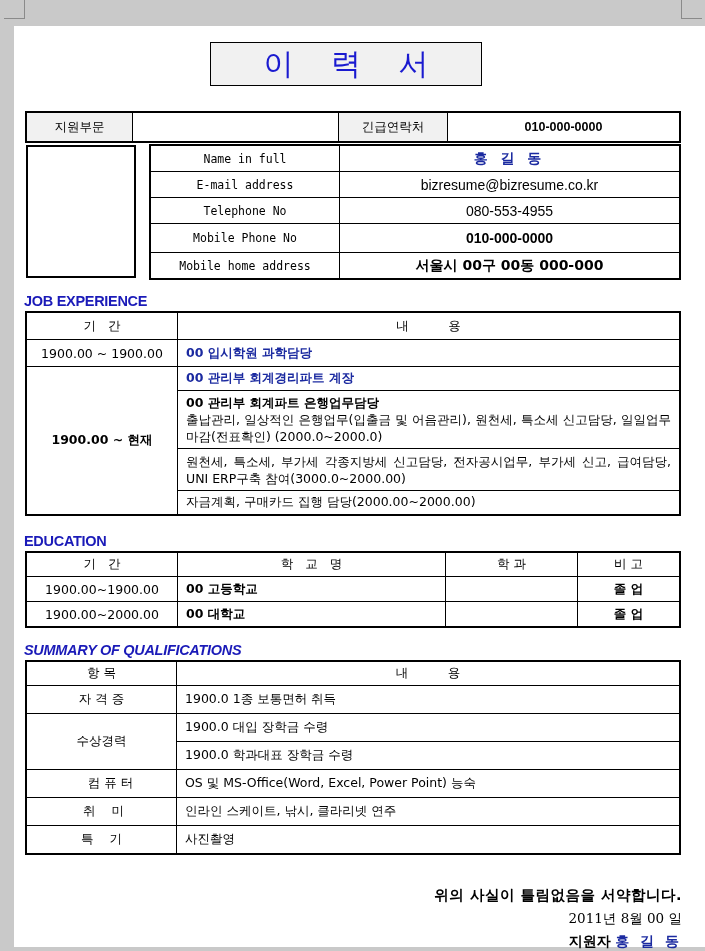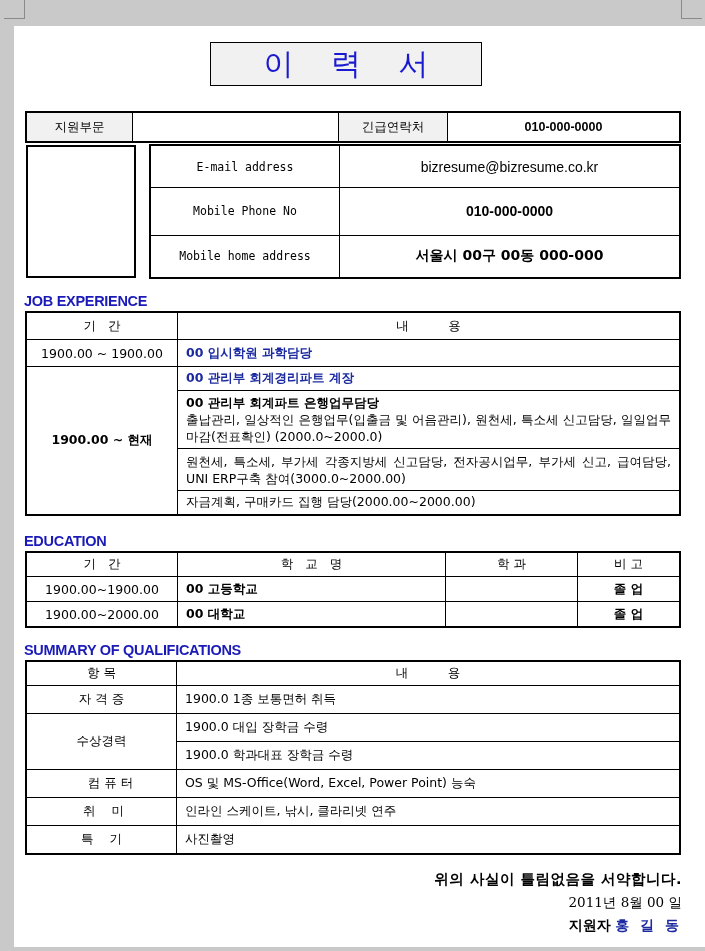--- a/index.html
+++ b/index.html
@@ -26,21 +26,21 @@
   .g { background: #f1f1f1; }
   .blue { color: #1b2aa0; }
   .bold { font-weight: bold; }
   .mono { font-family: "DejaVu Sans Mono", monospace; font-size: 11.5px; }
   .section {
     position: absolute; left: 10px; color: #1a1ab8; font-weight: bold; font-size: 14.5px;
     font-family: "Liberation Sans", sans-serif; letter-spacing: -0.3px;
   }
   .wrap { white-space: normal; line-height: 17px; padding-top: 2px; padding-bottom: 2px; }
   .just { text-align: justify; text-align-last: left; }
-  .sig { position: absolute; right: 28px; text-align: left; font-size: 14px; }
+  .sig { position: absolute; right: 28px; text-align: left; font-size: 14px; margin-top: 16px; }
 </style>
 </head>
 <body>
 
 <div class="crop" style="left:24px;top:0;width:1px;height:19px;"></div>
 <div class="crop" style="left:4px;top:18px;width:21px;height:1px;"></div>
 <div class="crop" style="left:681px;top:0;width:1px;height:19px;"></div>
 <div class="crop" style="left:681px;top:18px;width:21px;height:1px;"></div>
 
 <div class="page">
@@ -65,23 +65,31 @@
     </table>
 
   <div class="abs" style="left:12px;top:119px;width:110px;height:133px;border:2px solid #000;box-sizing:border-box;"></div>
 
   <table class="outer" style="left:136px;top:119px;width:530px;height:133px;">
     <colgroup>
         <col style="width:189px">
         <col>
       </colgroup>
     <tbody>
+        <tr style="height:26px;">
+      <td class="c mono">Name in full</td>
+      <td class="c blue bold" style="font-size:14px;letter-spacing:4px;">홍 길 동</td>
+    </tr>
     <tr style="height:26px;">
       <td class="c mono">E-mail address</td>
       <td class="c" style="font-family:'Liberation Sans',sans-serif;font-size:14px;">bizresume@bizresume.co.kr</td>
+    </tr>
+    <tr style="height:26px;">
+      <td class="c mono">Telephone No</td>
+      <td class="c" style="font-family:'Liberation Sans',sans-serif;font-size:14px;">080-553-4955</td>
     </tr>
     <tr style="height:29px;">
       <td class="c mono">Mobile Phone No</td>
       <td class="c bold" style="font-family:'Liberation Sans',sans-serif;font-size:14px;">010-000-0000</td>
     </tr>
     <tr style="height:26px;">
       <td class="c mono">Mobile home address</td>
       <td class="c bold" style="font-size:14px;">서울시 00구 00동 000-000</td>
     </tr>
   </tbody>
@@ -144,21 +152,21 @@
     </tr>
     <tr style="height:25px;">
       <td class="c">1900.00~2000.00</td>
       <td class="bold">00 대학교</td>
       <td></td>
       <td class="c bold">졸 업</td>
     </tr>
   </tbody>
     </table>
 
-  <div class="section" style="top:616px;">SUMMARY  OF  QUALIFICATIONS</div>
+  <div class="section" style="top:616px;font-style:italic;">SUMMARY  OF  QUALIFICATIONS</div>
   <table class="outer" style="left:12px;top:635px;width:654px;">
     <colgroup>
         <col style="width:150px">
         <col>
       </colgroup>
     <tbody>
         <tr style="height:24px;">
       <td class="c" style="white-space:pre;">항 목</td>
       <td class="c" style="white-space:pre;">내          용</td>
     </tr>

